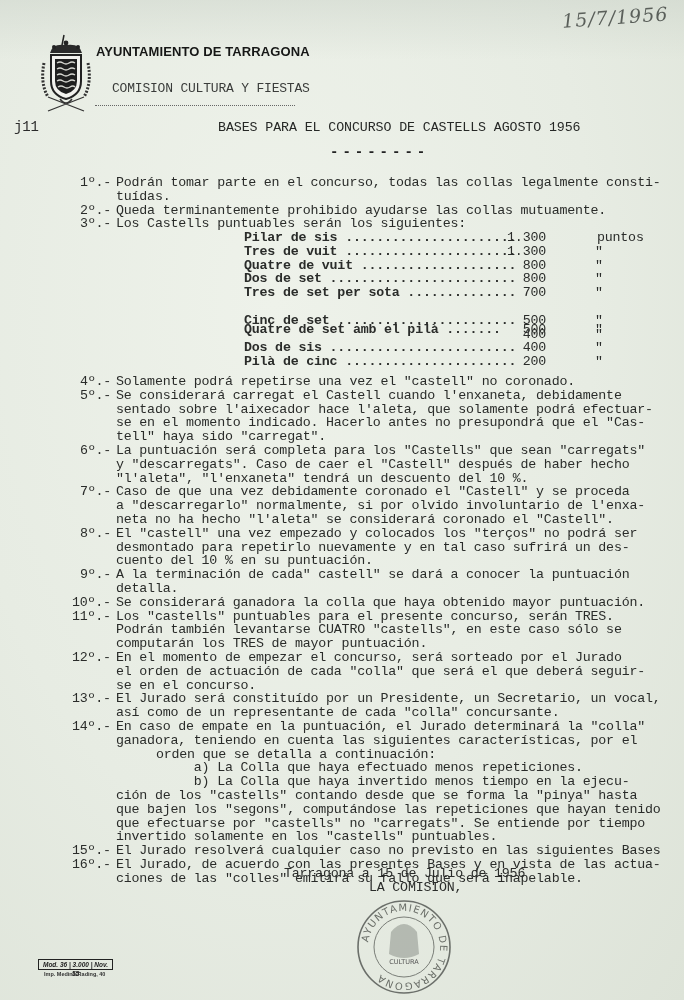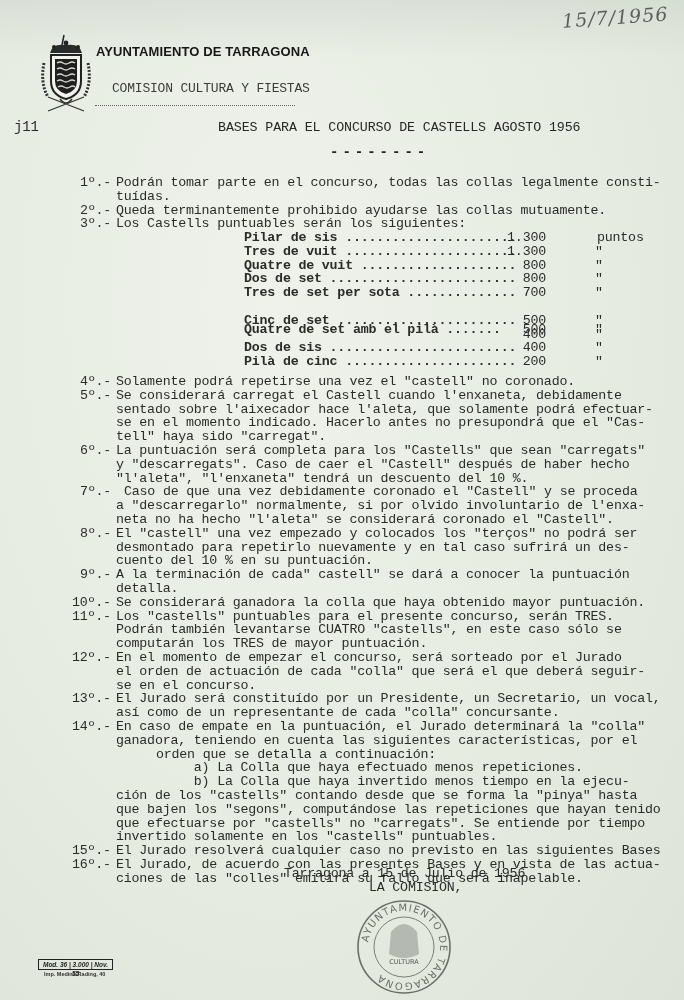--- a/index.html
+++ b/index.html
@@ -143,21 +143,21 @@
       <span class="txt" style="top: 41.4px; left: 44px;">tell" haya sido "carregat".</span>
     </div>
     <div class="item mono" style="top: 444px; left: 72px;">
       <span class="num">6º.-</span>
       <span class="txt" style="top: 0px; left: 44px;">La puntuación será completa para los "Castells" que sean "carregats"</span>
       <span class="txt" style="top: 13.8px; left: 44px;">y "descarregats". Caso de caer el "Castell" después de haber hecho</span>
       <span class="txt" style="top: 27.6px; left: 44px;">"l'aleta", "l'enxaneta" tendrá un descuento del 10 %.</span>
     </div>
     <div class="item mono" style="top: 485.4px; left: 72px;">
       <span class="num">7º.-</span>
-      <span class="txt" style="top: 0px; left: 44px; margin-left: 8px;">Caso de que una vez debidamente coronado el "Castell" y se proceda</span>
+      <span class="txt" style="top: 0px; left: 44px;">Caso de que una vez debidamente coronado el "Castell" y se proceda</span>
       <span class="txt" style="top: 13.8px; left: 44px;">a "descarregarlo" normalmente, si por olvido involuntario de l'enxa-</span>
       <span class="txt" style="top: 27.6px; left: 44px;">neta no ha hecho "l'aleta" se considerará coronado el "Castell".</span>
     </div>
     <div class="item mono" style="top: 526.8px; left: 72px;">
       <span class="num">8º.-</span>
       <span class="txt" style="top: 0px; left: 44px;">El "castell" una vez empezado y colocados los "terços" no podrá ser</span>
       <span class="txt" style="top: 13.8px; left: 44px;">desmontado para repetirlo nuevamente y en tal caso sufrirá un des-</span>
       <span class="txt" style="top: 27.6px; left: 44px;">cuento del 10 % en su puntuación.</span>
     </div>
     <div class="item mono" style="top: 568.2px; left: 72px;">

